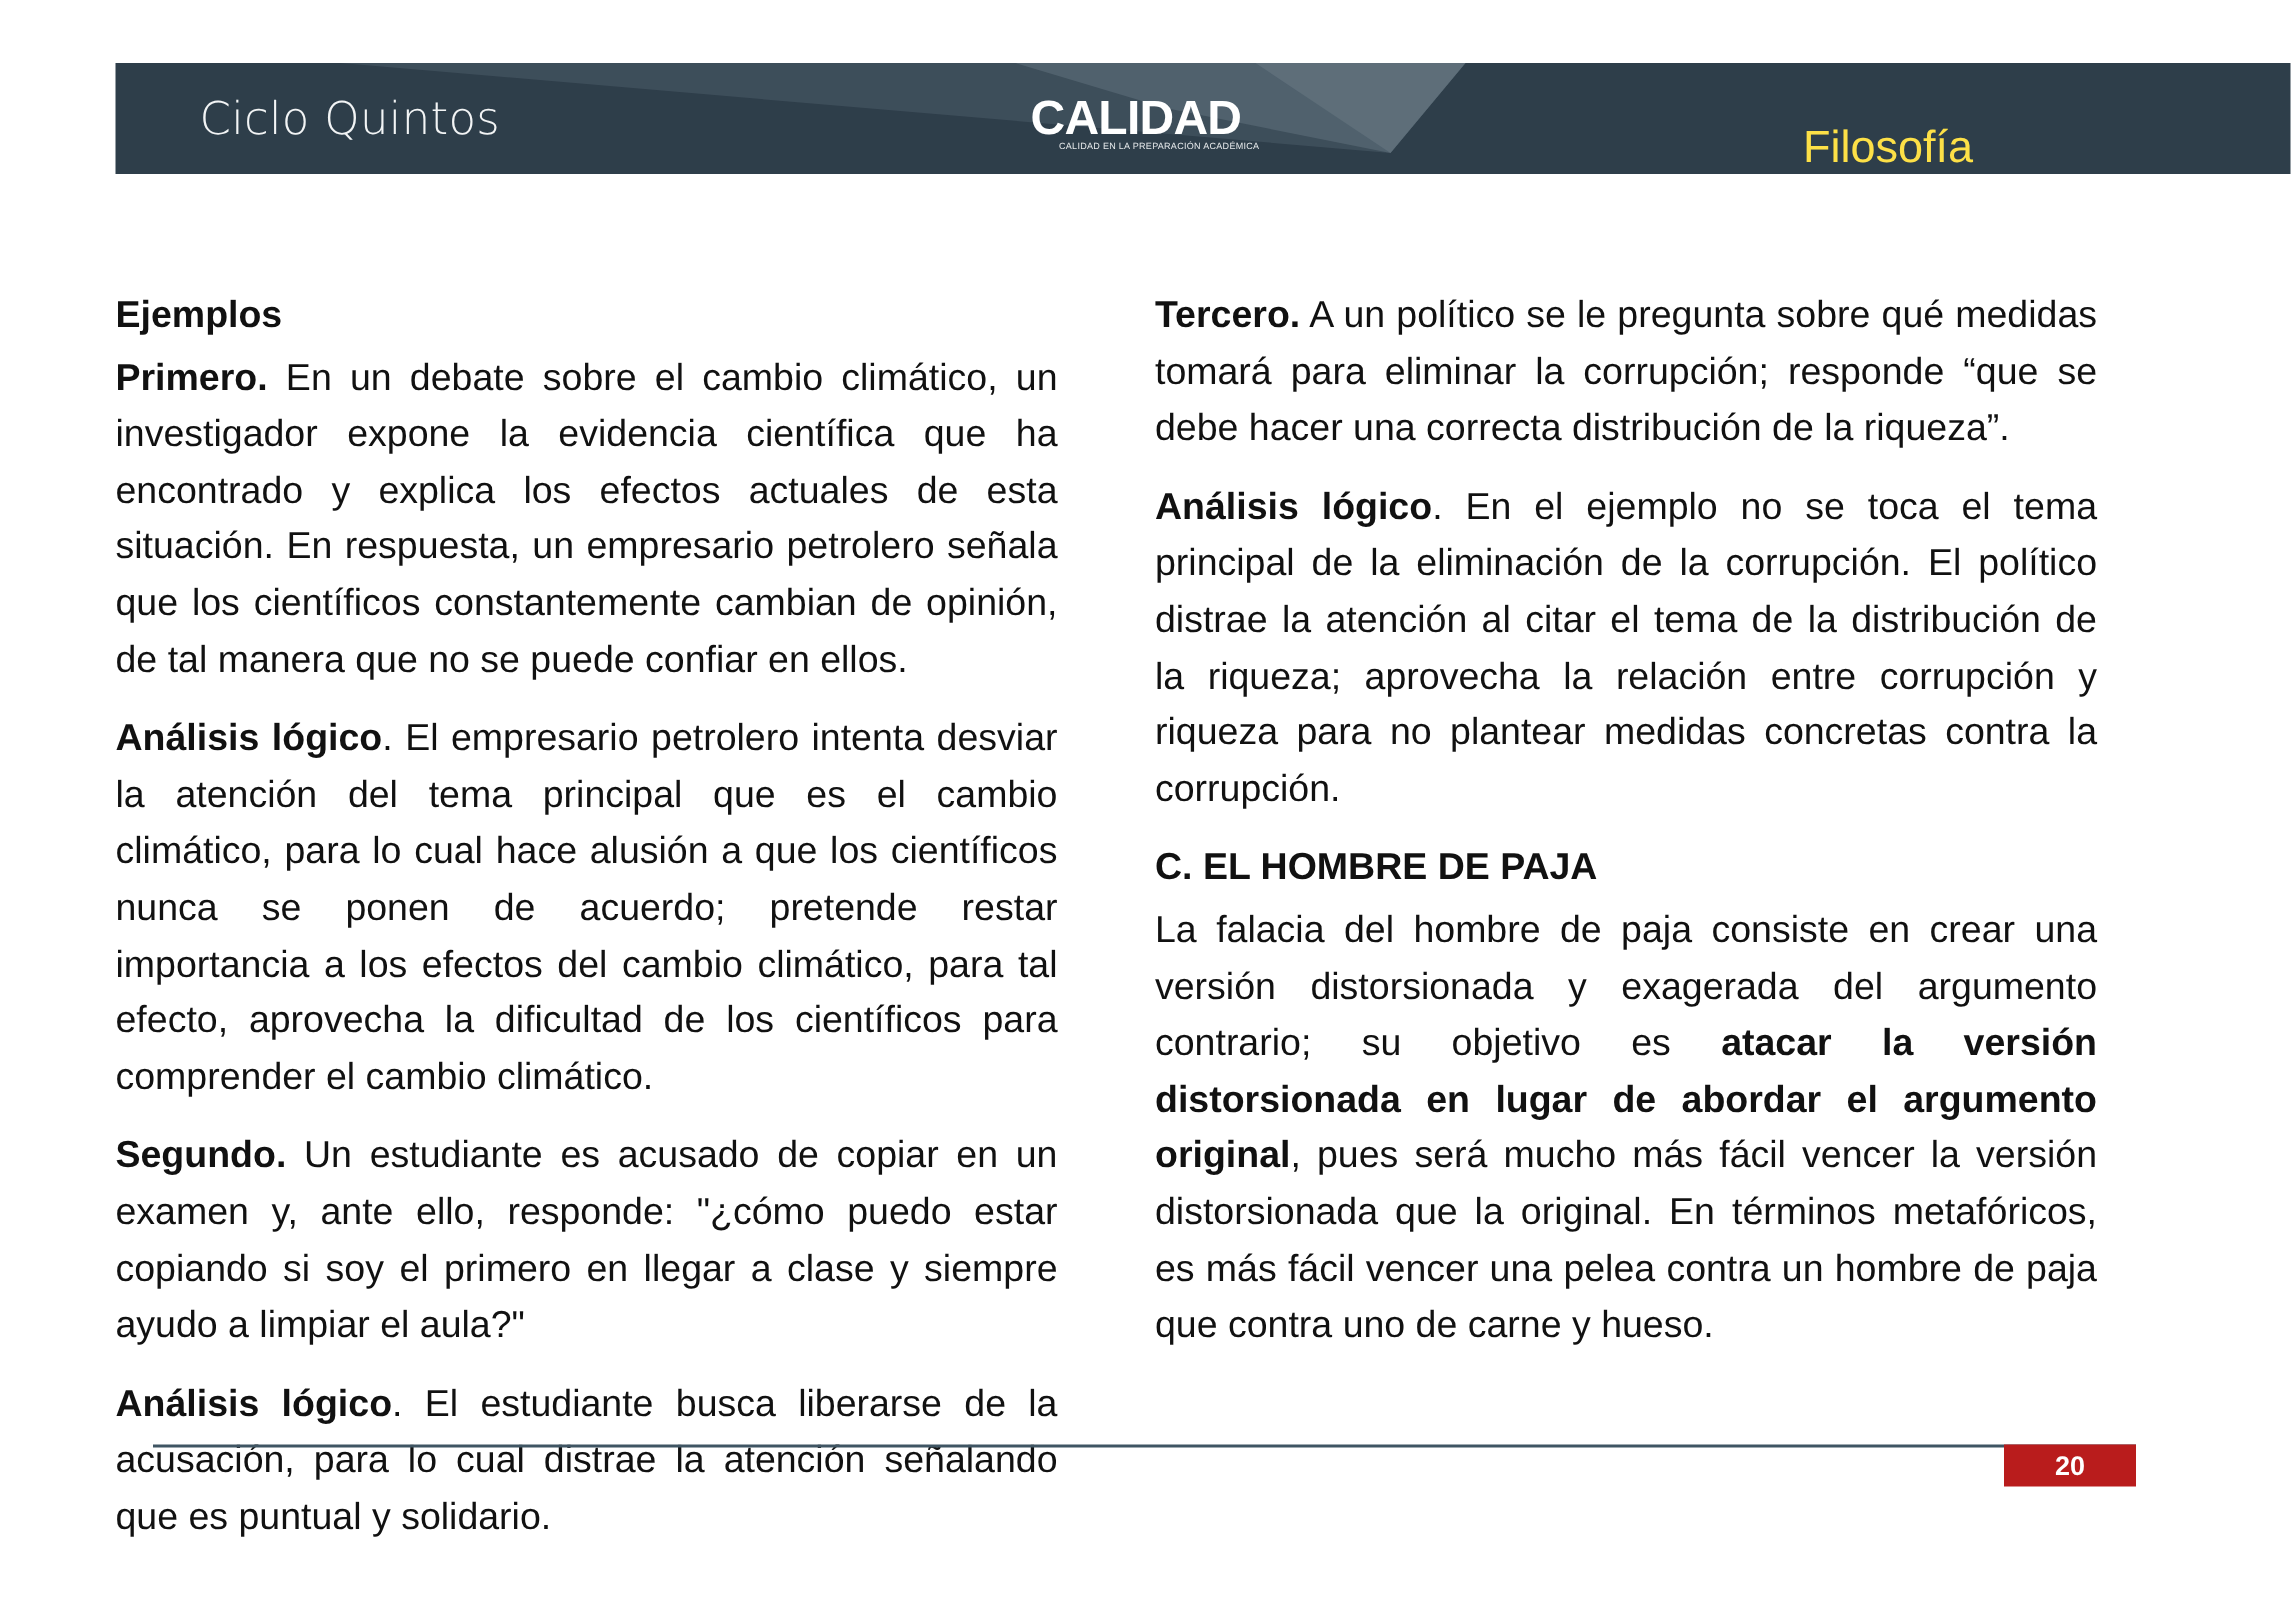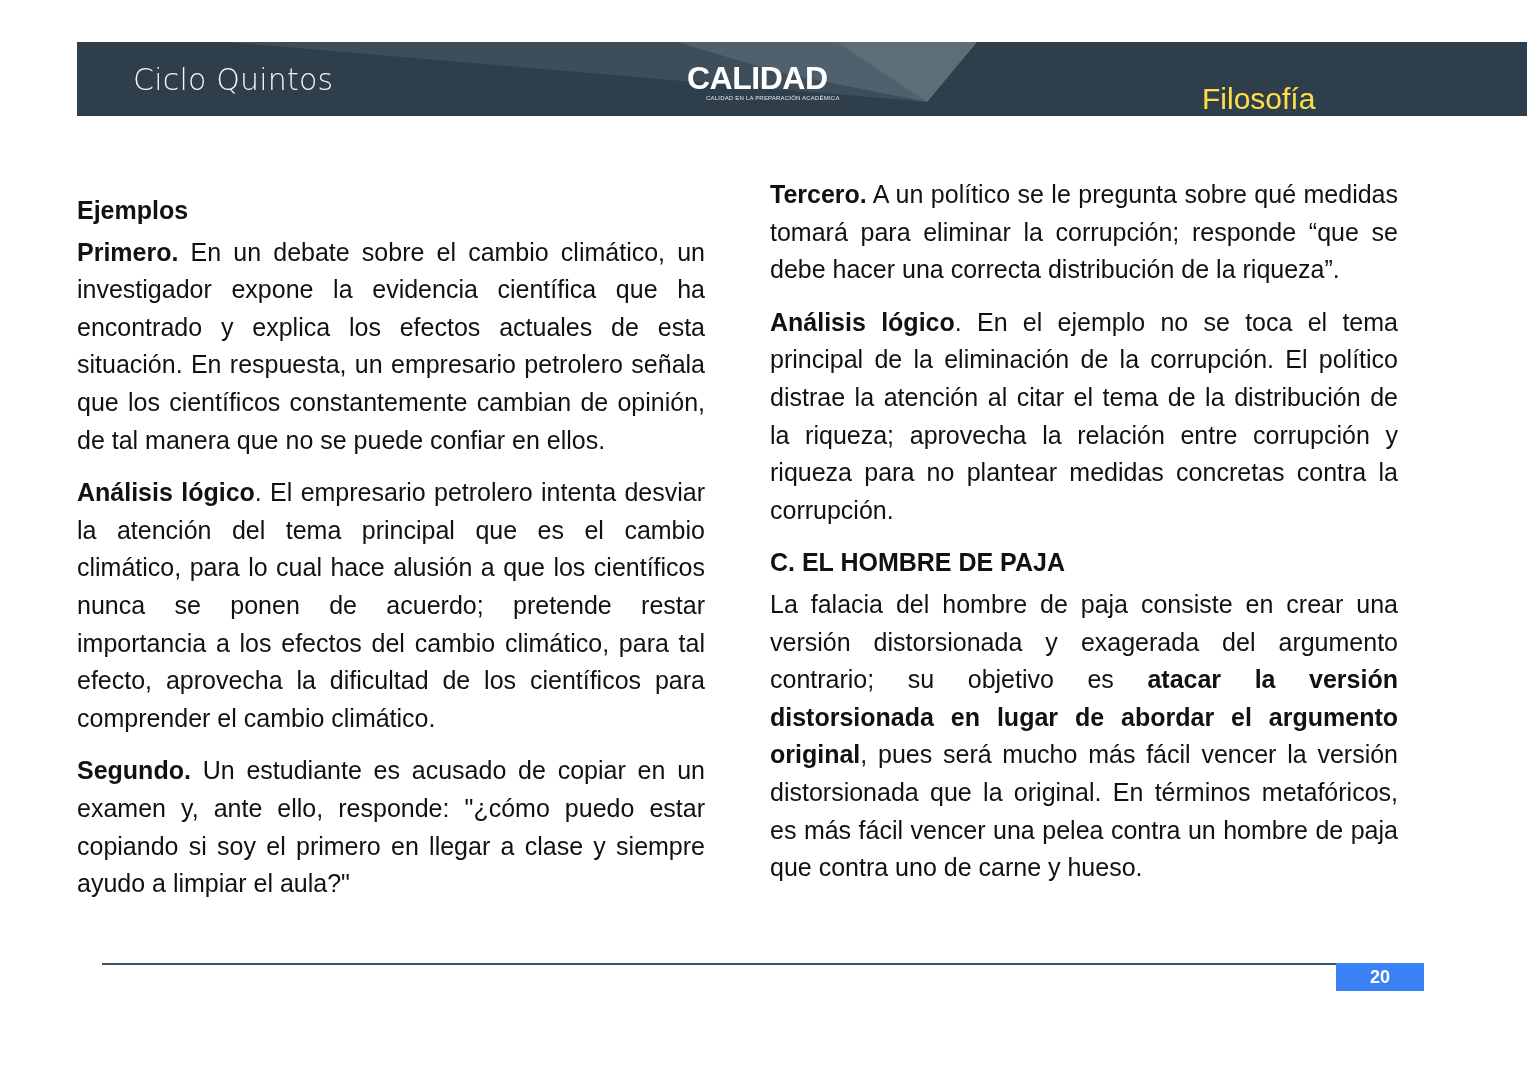--- a/index.html
+++ b/index.html
@@ -6,25 +6,25 @@
   body{width:1527px;height:1080px;position:relative;overflow:hidden;font-family:"Liberation Sans",sans-serif;color:#111;}
   .header{position:absolute;left:77px;top:42px;width:1491px;height:74px;background:#2e3e4a;overflow:hidden;}
   .header svg{position:absolute;left:0;top:0;}
   .h-left{position:absolute;left:56px;top:20px;font-size:30px;color:#f2f4f5;font-family:"DejaVu Sans",sans-serif;font-weight:300;letter-spacing:0.2px;}
   .h-right{position:absolute;left:1125px;top:20px;font-size:30px;color:#fde047;font-family:Liberation Sans, sans-serif;margin-top:20px;}
   .logo{position:absolute;left:610px;top:18px;color:#fff;font-size:32px;font-weight:bold;letter-spacing:-0.5px;font-family:"Liberation Sans",sans-serif;}
   .logo-sub{position:absolute;left:629px;top:53px;color:#e6e9eb;font-size:6px;letter-spacing:0.2px;}
   .col{position:absolute;font-size:25px;line-height:37.6px;text-align:justify;margin-top:40px;}
   .col p{margin:0 0 15px 0;}
   .left{left:77px;top:152px;width:628px;}
-  .right{left:770px;top:136px;width:628px;}
+  .right{left:770px;top:152px;width:628px;}
   b{font-weight:bold;}
   .heading{font-weight:bold;margin:0 0 4px 0 !important;}
   .footer-line{position:absolute;left:102px;top:963px;width:1322px;height:2px;background:#3f5563;}
-  .page-num{position:absolute;left:1336px;top:963px;width:88px;height:28px;background:#3b82f6;color:#fff;font-weight:bold;font-size:18px;text-align:center;line-height:28px;}
+  .page-num{position:absolute;left:1336px;top:963px;width:88px;height:28px;background:#b91c1c;color:#fff;font-weight:bold;font-size:18px;text-align:center;line-height:28px;}
 </style>
 </head>
 <body>
 
 <div class="header">
   <svg width="1369" height="74">
     <polygon points="150,0 900,0 850,60" fill="#4a5b67" opacity="0.55"></polygon>
     <polygon points="600,0 900,0 850,60 700,30" fill="#5d6e7a" opacity="0.6"></polygon>
     <polygon points="760,0 900,0 850,60" fill="#6b7b86" opacity="0.5"></polygon>
   </svg>
@@ -32,20 +32,21 @@
   <div class="logo">CALIDAD</div>
   <div class="logo-sub">CALIDAD EN LA PREPARACIÓN ACADÉMICA</div>
   <div class="h-right">Filosofía</div>
 </div>
 
 <div class="col left">
   <p class="heading">Ejemplos</p>
   <p><b>Primero.</b><span> En un debate sobre el cambio climático, un investigador expone la evidencia científica que ha encontrado y explica los efectos actuales de esta situación. En respuesta, un empresario petrolero señala que los científicos constantemente cambian de opinión, de tal manera que no se puede confiar en ellos.</span></p>
   <p><b>Análisis lógico</b><span>. El empresario petrolero intenta desviar la atención del tema principal que es el cambio climático, para lo cual hace alusión a que los científicos nunca se ponen de acuerdo; pretende restar importancia a los efectos del cambio climático, para tal efecto, aprovecha la dificultad de los científicos para comprender el cambio climático.</span></p>
   <p><b>Segundo.</b><span> Un estudiante es acusado de copiar en un examen y, ante ello, responde: "¿cómo puedo estar copiando si soy el primero en llegar a clase y siempre ayudo a limpiar el aula?"</span></p>
+  <p><b>Análisis lógico</b><span>. El estudiante busca liberarse de la acusación, para lo cual distrae la atención señalando que es puntual y solidario.</span></p>
 </div>
 
 <div class="col right">
   <p><b>Tercero.</b><span> A un político se le pregunta sobre qué medidas tomará para eliminar la corrupción; responde “que se debe hacer una correcta distribución de la riqueza”.</span></p>
   <p><b>Análisis lógico</b><span>. En el ejemplo no se toca el tema principal de la eliminación de la corrupción. El político distrae la atención al citar el tema de la distribución de la riqueza; aprovecha la relación entre corrupción y riqueza para no plantear medidas concretas contra la corrupción.</span></p>
   <p class="heading">C. EL HOMBRE DE PAJA</p>
   <p style="margin-bottom:22px"><span>La falacia del hombre de paja consiste en crear una versión distorsionada y exagerada del argumento contrario; su objetivo es </span><b>atacar la versión distorsionada en lugar de abordar el argumento original</b><span>, pues será mucho más fácil vencer la versión distorsionada que la original. En términos metafóricos, es más fácil vencer una pelea contra un hombre de paja que contra uno de carne y hueso.</span></p>
 </div>
 
 <div class="footer-line"></div>

